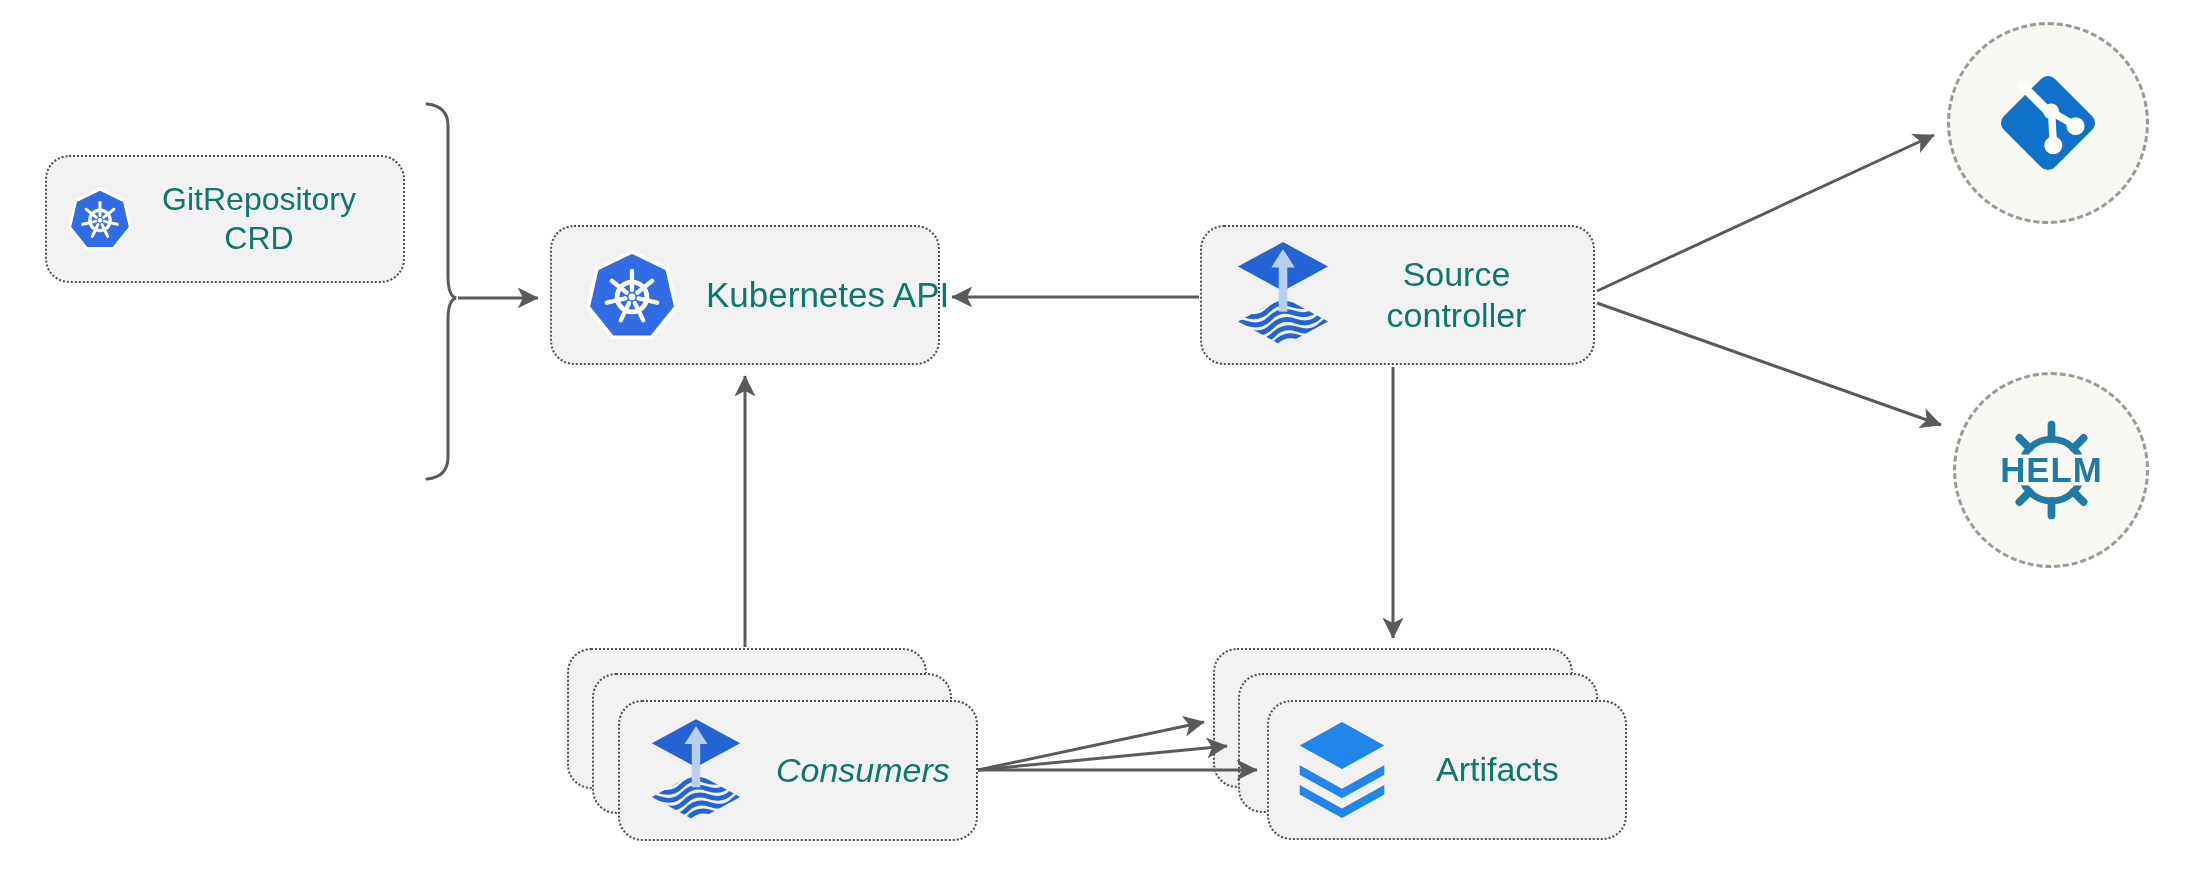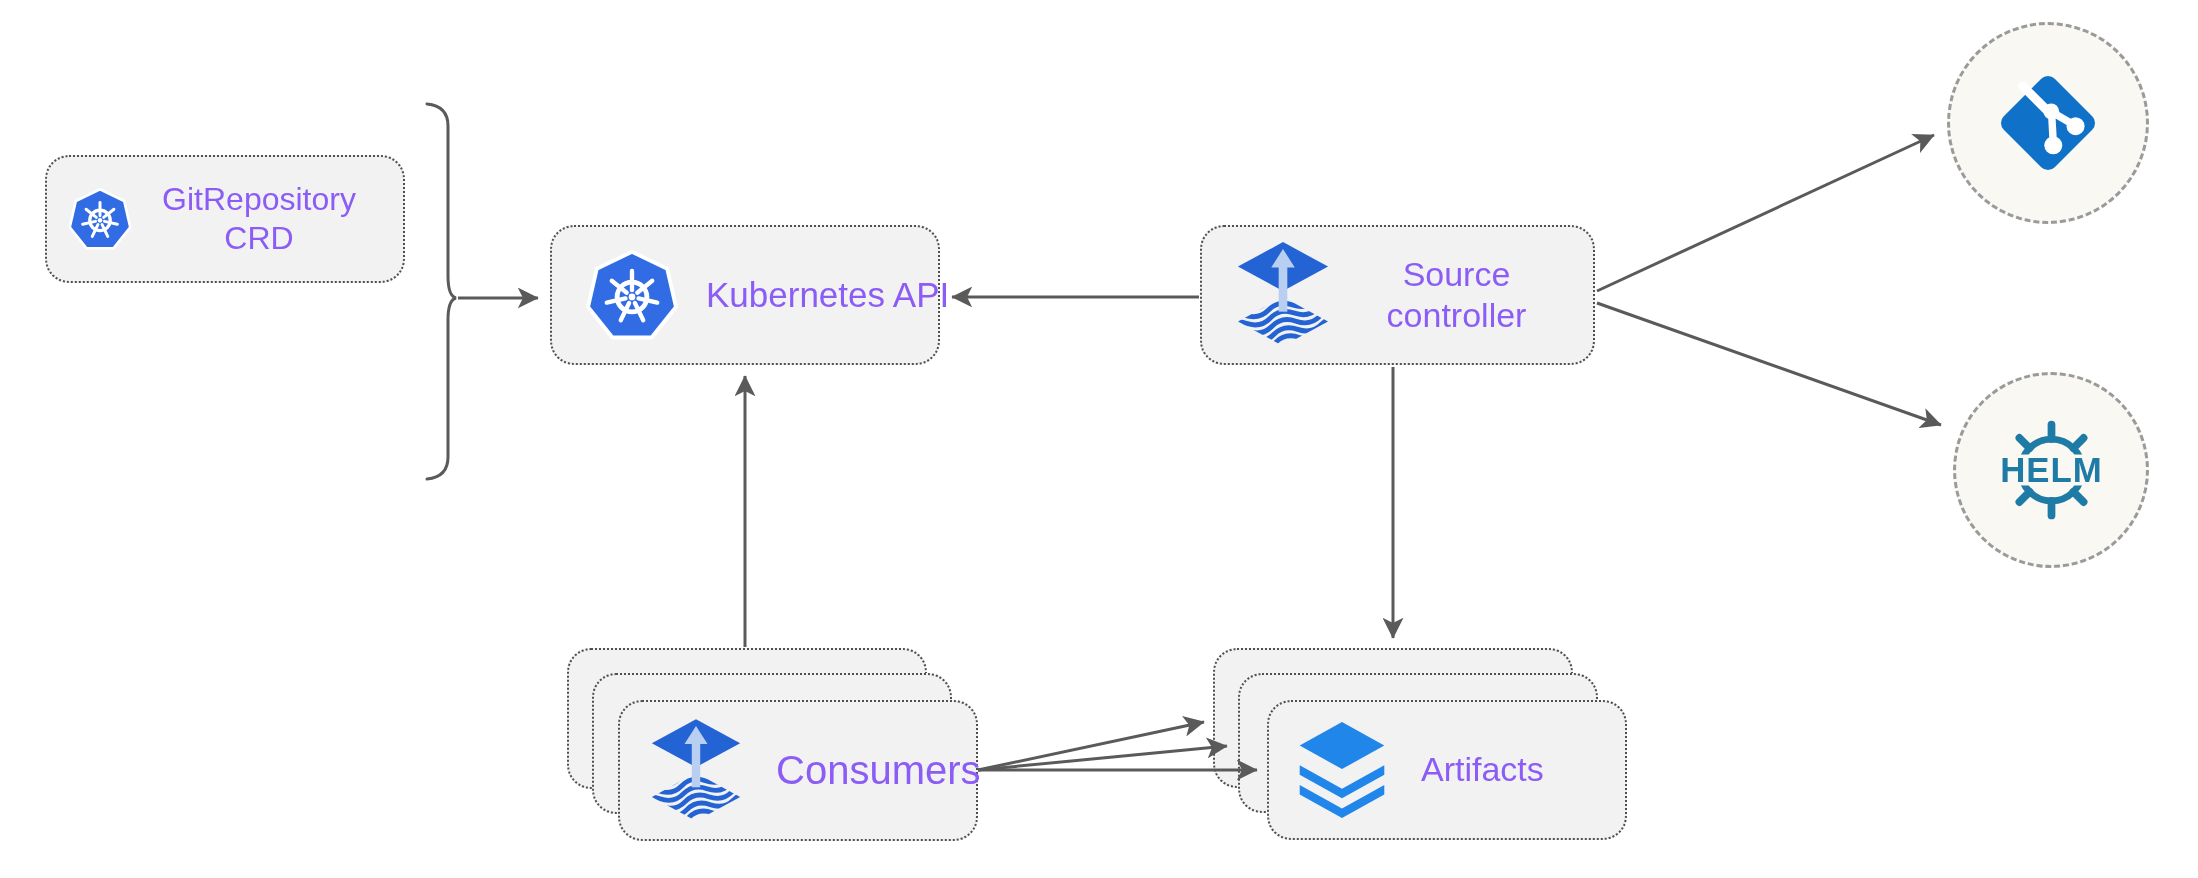--- a/index.html
+++ b/index.html
@@ -32,36 +32,36 @@
     align-items: center;
   }
   .stack-layer {
     position: absolute;
     box-sizing: border-box;
     background: #f2f2f2;
     border: 2.5px dotted #4f4f4f;
     border-radius: 24px;
   }
   .node-label {
-    color: #8b5cf6;
+    color: #0f766e;
     line-height: 1.22;
     text-align: center;
   }
   
   #box-gitrepo   { left: 45px;  top: 155px; width: 360px; height: 128px; padding: 0 18px 0 20px; }
   #box-helmrepo  { left: 45px;  top: 310px; width: 360px; height: 128px; padding: 0 18px 0 20px; }
   #box-gitrepo .node-label, #box-helmrepo .node-label { flex: 1; font-size: 32px; }
   #box-k8sapi    { left: 550px; top: 225px; width: 390px; height: 140px; padding-left: 32px; justify-content: space-between; }
   #box-k8sapi .node-label { margin-left: 26px; font-size: 35px; white-space: nowrap; }
   #box-source    { left: 1200px; top: 225px; width: 395px; height: 140px; padding-left: 32px; }
   #box-source .node-label { flex: 1; font-size: 34px; padding-right: 12px; }
   #box-source .node-label .wrap { display: inline-block; max-width: 180px; }
   #box-consumers { left: 618px; top: 700px; width: 360px; height: 141px; padding-left: 28px; }
-  #box-consumers .node-label { margin-left: 32px; font-size: 40px; white-space: nowrap; }
-  #box-artifacts { left: 1267px; top: 700px; width: 360px; height: 140px; padding-left: 26px; }
+  #box-consumers .node-label { margin-left: 32px; font-size: 34px; white-space: nowrap; font-style: italic; }
+  #box-artifacts { left: 1267px; top: 700px; width: 360px; height: 140px; padding-left: 26px; gap: 15px; }
   #box-artifacts .node-label { margin-left: 32px; font-size: 34px; white-space: nowrap; }
   
   #consumers-l1 { left: 567px; top: 648px; width: 360px; height: 141px; }
   #consumers-l2 { left: 592px; top: 673px; width: 360px; height: 141px; }
   #artifacts-l1 { left: 1213px; top: 648px; width: 360px; height: 140px; }
   #artifacts-l2 { left: 1238px; top: 673px; width: 360px; height: 140px; }
   
   .endpoint-circle {
     position: absolute;
     box-sizing: border-box;

